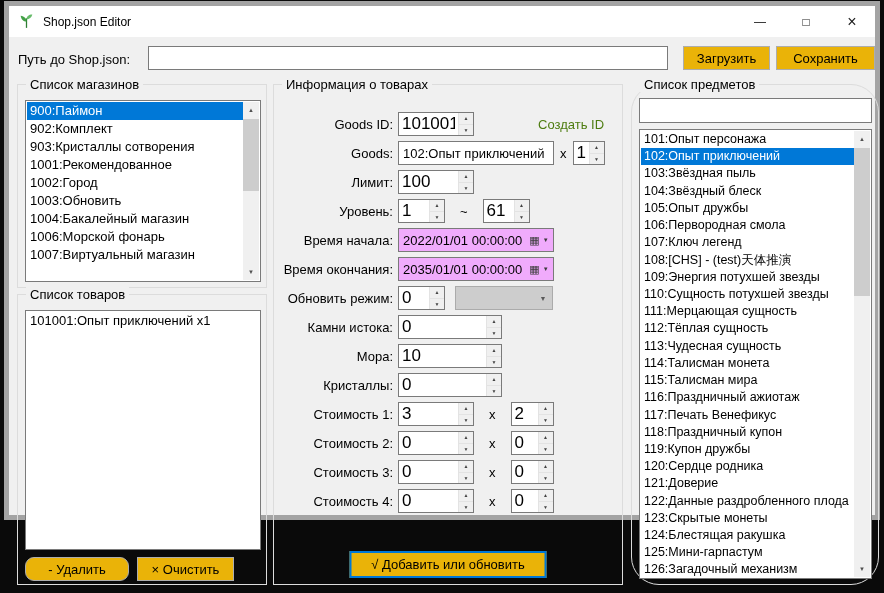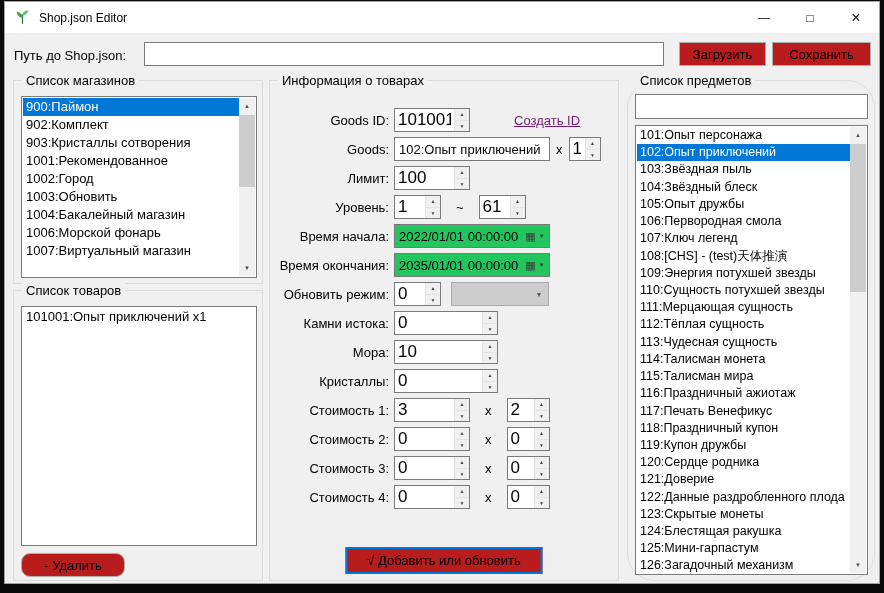--- a/index.html
+++ b/index.html
@@ -1,34 +1,34 @@
 <!DOCTYPE html>
 <html><head>
 <meta charset="utf-8">
 <style>
   * { margin:0; padding:0; box-sizing:border-box; }
   html,body { width:884px; height:593px; overflow:hidden; }
   body { background:#0a0a0a; position:relative; font-family:"Liberation Sans","DejaVu Sans",sans-serif; font-size:13px; color:#000; }
-  .window { position:absolute; left:4px; top:1px; width:876px; height:583px; background:#f0f0f0; border:1px solid #a3a3a3; }
+  .window { position:absolute; left:4px; top:1px; width:876px; height:519px; background:#f0f0f0; border:5px solid #a3a3a3; }
 
   
   .titlebar { position:absolute; left:0; top:0; right:0; height:31px; background:#ffffff; display:flex; align-items:center; }
   .app-icon { margin-left:9px; width:17px; height:17px; flex:0 0 auto; }
   .title-text { margin-left:8px; font-size:12px; }
   .winbtns { position:absolute; right:0; top:0; height:31px; display:flex; }
   .winbtn { width:46px; height:31px; display:flex; align-items:center; justify-content:center; color:#1a1a1a; }
   .winbtn.min { font-size:12px; }
   .winbtn.max { font-size:12px; }
   .winbtn.cls { font-size:16px; }
 
   
   .path-label { position:absolute; left:9px; top:46px; }
   .tbox { background:#fff; border:1px solid #7a7a7a; font-family:inherit; font-size:13px; padding:0 4px; outline:none; }
   .path-input { position:absolute; left:139px; top:40px; width:520px; height:24px; }
-  .btn { background:#b91c1c; border:1px solid #adadad; font-family:inherit; font-size:13px; display:flex; align-items:center; justify-content:center; }
+  .btn { background:#eab308; border:1px solid #adadad; font-family:inherit; font-size:13px; display:flex; align-items:center; justify-content:center; }
   .btn-load { position:absolute; left:674px; top:40px; width:87px; height:24px; }
   .btn-save { position:absolute; left:767px; top:40px; width:99px; height:24px; }
 
   
   .gb { position:absolute; border:1px solid #dcdcdc;padding-left:43px; }
   .gb-title { position:absolute; top:-8px; left:8px; background:#f0f0f0; padding:0 4px; white-space:nowrap; }
   .gb-shops { left:8px; top:78px; width:250px; height:204px; }
   .gb-goods { left:8px; top:288px; width:250px; height:291px; }
   .gb-info  { left:264px; top:78px; width:350px; height:501px; }
   .gb-items { left:622px; top:78px; width:248px; height:501px;border-radius:28px; }
@@ -58,22 +58,22 @@
   .form { position:absolute; left:6px; right:6px; top:27px; }
   .frow { display:flex; align-items:center; height:24px; margin-bottom:5px; }
   .flabel { width:118px; text-align:right; padding-right:5px; white-space:nowrap; }
   .spin { display:flex; background:#fff; border:1px solid #7a7a7a; height:24px; align-items:stretch; }
   .spin input { flex:1; min-width:0; border:none; outline:none; font-family:inherit; font-size:17px; padding:0 3px; background:transparent; }
   .spin-btns { width:15px; display:flex; flex-direction:column; border-left:1px solid #e3e3e3; }
   .spin-btn { flex:1; display:flex; align-items:center; justify-content:center; font-size:5px; color:#444; background:#f0f0f0; }
   .spin-btn + .spin-btn { border-top:1px solid #e3e3e3; }
   .w76 { width:76px; } .w156 { width:156px; } .w47 { width:47px; } .w32 { width:32px; } .w104 { width:104px; } .w43 { width:43px; }
   .sep { margin:0 6px; } .sep-wide { margin:0 15px; }
-  .link { margin-left:44px; color:#701a75; text-decoration:underline; cursor:pointer; }
-  .dtp { display:flex; align-items:center; background:#22c55e; border:1px solid #7a7a7a; height:24px; width:156px; }
+  .link { margin-left:64px; color:#4d7c0f; cursor:pointer; }
+  .dtp { display:flex; align-items:center; background:#f0abfc; border:1px solid #7a7a7a; height:24px; width:156px; }
   .dtp-text { flex:1; padding:0 4px; white-space:nowrap; overflow:hidden; }
   .dtp-btn { width:28px; height:100%; display:flex; align-items:center; justify-content:center; gap:3px; }
   .cal-glyph { font-size:11px; color:#3a3a3a; }
   .dd-glyph { font-size:6px; color:#3a3a3a; }
   .combo-disabled { margin-left:10px; width:98px; height:24px; background:#cdcdcd; border:1px solid #ababab; display:flex; align-items:center; }
   .combo-text { flex:1; padding:0 4px; }
   .combo-arrow { width:18px; text-align:center; font-size:7px; color:#5a5a5a; }
   .btn-submit { position:absolute; left:50%; transform:translateX(-50%); top:466px; width:197px; height:27px; border:2px solid #0078d7; }
 
   
@@ -126,20 +126,21 @@
   </div>
 
   <div class="gb gb-goods">
     <span class="gb-title">Список товаров</span>
     <div class="listbox lb-goods">
       <div class="list-body">
           <div class="list-item">101001:Опыт приключений x1</div>
         </div>
     </div>
     <button class="btn btn-del">- Удалить</button>
+    <button class="btn btn-clr">× Очистить</button>
   </div>
 
   <div class="gb gb-info">
     <span class="gb-title">Информация о товарах</span>
     <div class="form">
 
       <div class="frow">
         <span class="flabel">Goods ID:</span>
         <div class="spin w76">
           <input value="101001" style="">

